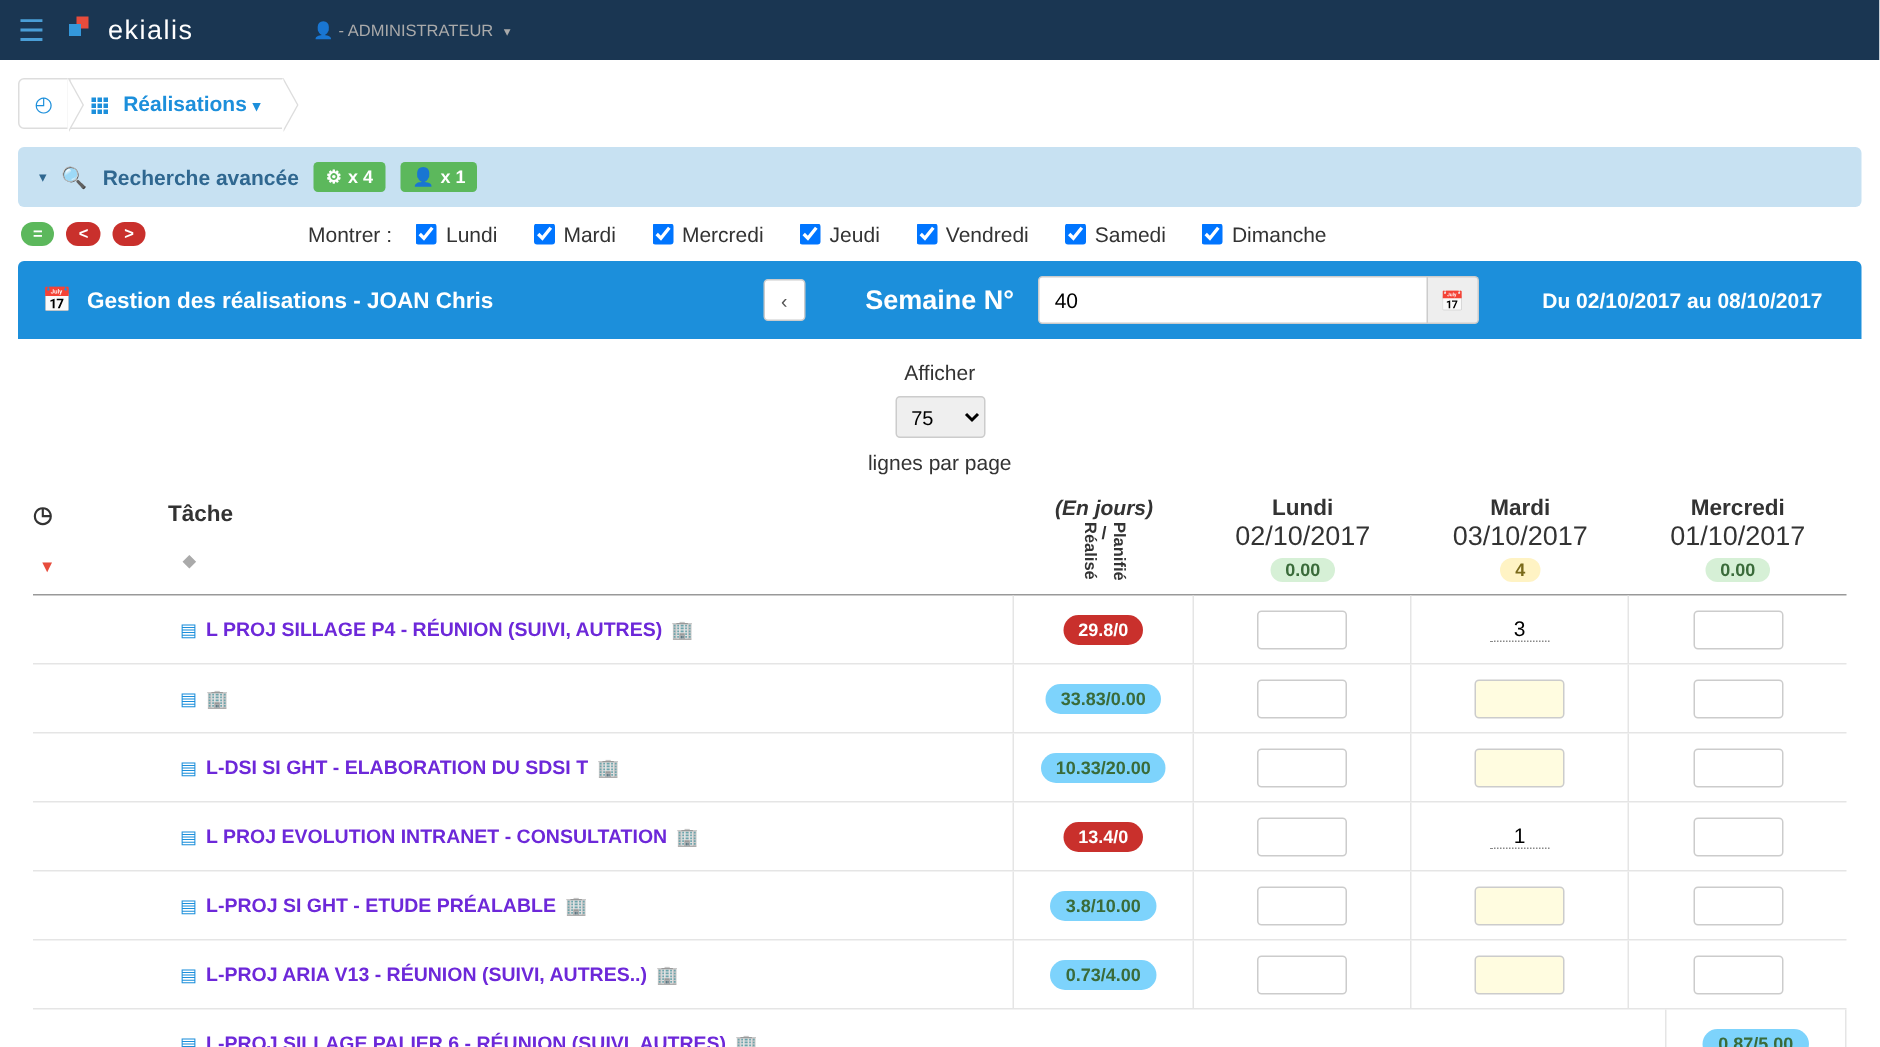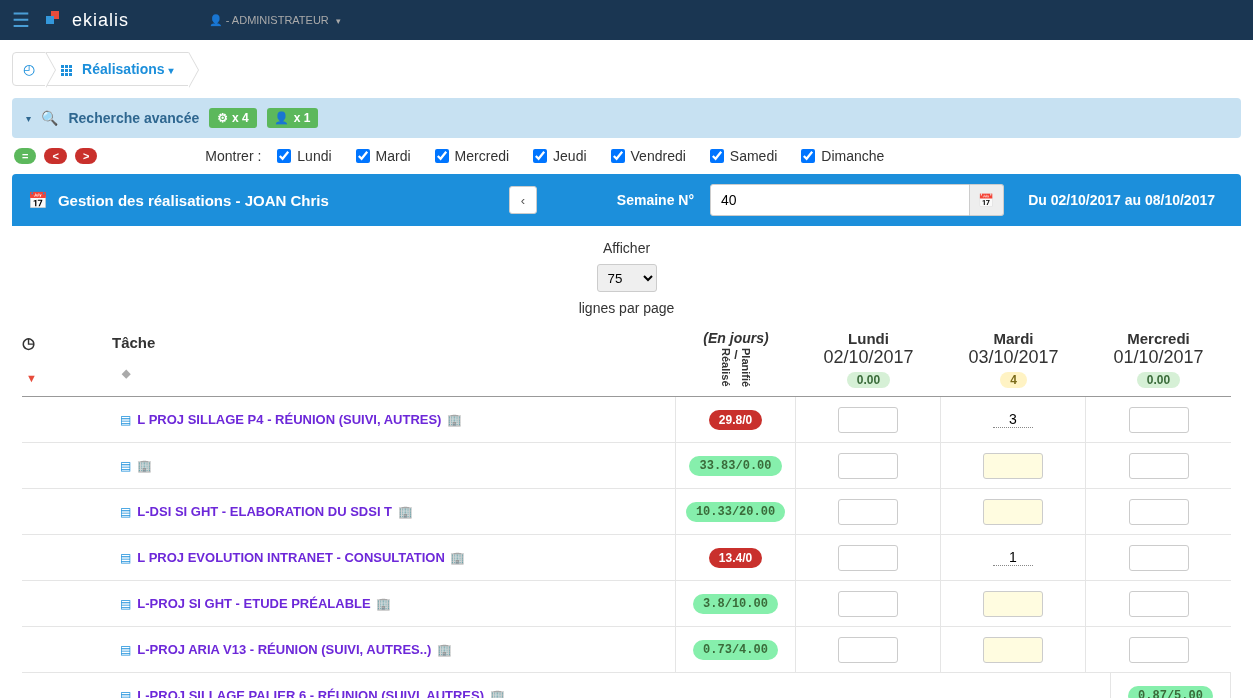--- a/index.html
+++ b/index.html
@@ -39,21 +39,21 @@
 .pill-red { background: #c9302c; }
 .montrer-label { margin-left: 100px; font-size: 14px; }
 .day-checks { display: flex; gap: 24px; margin-left: 8px; }
 .day-check { display: flex; align-items: center; gap: 6px; font-size: 14px; }
 .day-check input { width: 14px; height: 14px; }
 
 .header-blue { background: #1c8fdb; color: #fff; border-radius: 4px 4px 0 0; padding: 10px 16px; display: flex; align-items: center; }
 .header-blue .cal-icon { margin-right: 10px; font-size: 16px; }
 .header-blue .title { font-weight: 600; font-size: 15px; }
 .header-blue .prev-btn { background: #fff; color: #555; border: 1px solid #ccc; width: 28px; height: 28px; border-radius: 3px; display: flex; align-items: center; justify-content: center; margin-left: 180px; cursor: pointer; }
-.header-blue .sem-label { margin-left: 80px; font-weight: 600; font-size: 14px; }
+.header-blue .sem-label { margin-left: 40px; font-weight: 600; font-size: 18px; }
 .header-blue .week-input { margin-left: 16px; height: 32px; width: 260px; padding: 0 10px; border: 1px solid #ccc; border-radius: 3px 0 0 3px; font-size: 14px; }
 .header-blue .cal-btn { background: #eee; border: 1px solid #ccc; border-left: none; height: 32px; width: 34px; display: flex; align-items: center; justify-content: center; border-radius: 0 3px 3px 0; color: #555; cursor: pointer; }
 .header-blue .date-range { margin-left: auto; margin-right: 10px; font-weight: 600; font-size: 14px; text-align: center; }
 
 .afficher-row { padding: 14px 10px; display: flex; align-items: center; gap: 8px; font-size: 14px; flex-direction: column; }
 .afficher-row select { height: 28px; padding: 0 6px; border: 1px solid #ccc; border-radius: 3px; width: 60px; }
 
 .table-wrap { padding: 0 10px; }
 .thead-row { display: flex; border-bottom: 1px solid #999; padding-bottom: 8px; }
 .col-clock { width: 90px; padding-top: 4px; }
@@ -73,21 +73,21 @@
 
 .trow { display: flex; border-bottom: 1px solid #e5e5e5; align-items: stretch; min-height: 46px; }
 .trow .cell-left { width: 90px; }
 .trow .cell-task { flex: 1; padding: 12px 8px; display: flex; align-items: center; gap: 6px; border-right: 1px solid #e5e5e5; }
 .trow .task-link { color: #6d28d9; font-weight: 700; font-size: 13px; text-decoration: none; }
 .trow .task-icon { color: #1c8fdb; font-size: 12px; }
 .trow .org-icon { color: #777; font-size: 12px; }
 .trow .cell-badge { width: 120px; display: flex; align-items: center; justify-content: center; border-right: 1px solid #e5e5e5; }
 .badge-pill { border-radius: 12px; padding: 3px 10px; font-size: 12px; font-weight: 700; color: #fff; }
 .badge-pill.red { background: #c9302c; }
-.badge-pill.lgreen { background: #86efac; color: #3a6b3a; font-family: Liberation Mono, monospace; }
+.badge-pill.lgreen { background: #7dd3fc; color: #3a6b3a; }
 .trow .cell-day { width: 145px; display: flex; align-items: center; justify-content: center; border-right: 1px solid #e5e5e5; }
 .trow .cell-day:last-child { border-right: none; }
 .day-input { width: 60px; height: 26px; border: 1px solid #ccc; border-radius: 3px; text-align: center; font-size: 13px; }
 .day-input.yellow { background: #fffce0; }
 .day-underline { border: none; border-bottom: 1px dotted #888; width: 40px; text-align: center; font-size: 14px; background: transparent; }
 </style>
 </head>
 <body>
 
 <div class="topbar">

